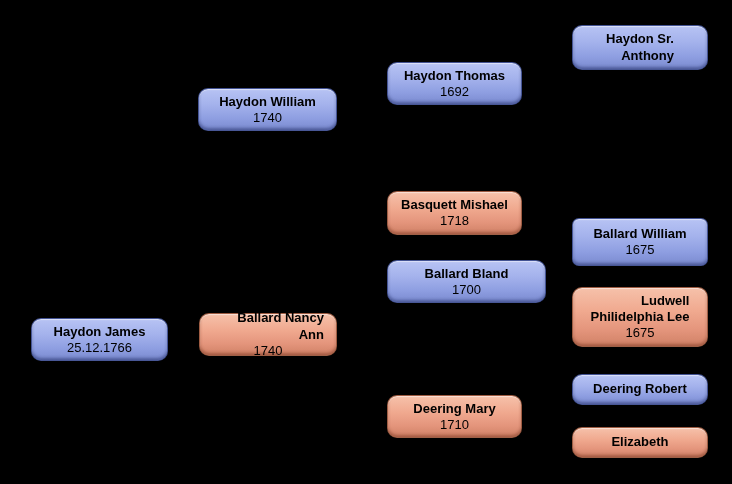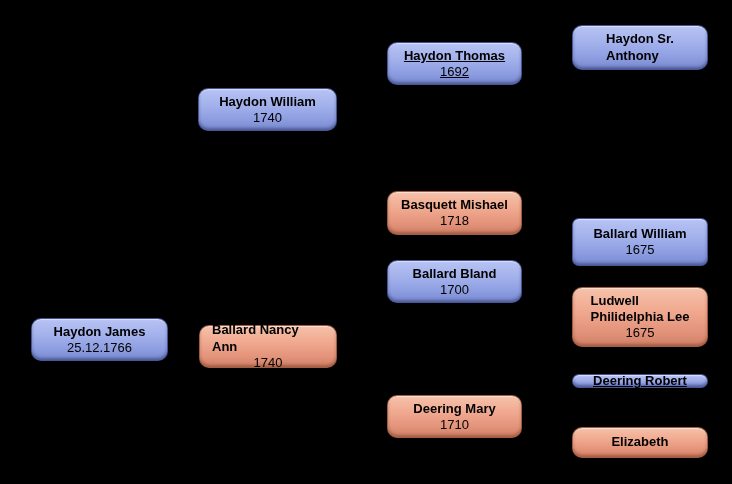--- a/index.html
+++ b/index.html
@@ -16,21 +16,21 @@
     font-family: "Liberation Sans", sans-serif;
   }
   .person {
     position: absolute;
     box-sizing: border-box;
     border-radius: 10px;
     display: flex;
     flex-direction: column;
     align-items: center;
     justify-content: center;
-    text-align: left;
+    text-align: right;
     color: #000;
     padding: 2px 12px;
     cursor: pointer;
   }
   .male {
     background: linear-gradient(180deg, #b7c3f4 0%, #a4b2ec 38%, #8e9ee1 72%, #7a8acf 100%);
     box-shadow: inset 0 1px 1px rgba(255,255,255,0.55),
                 inset 0 -2px 3px rgba(25,35,90,0.45),
                 0 1px 2px rgba(0,0,0,0.8);
     border: 1px solid rgba(60,75,140,0.9);
@@ -61,36 +61,36 @@
   <div class="person male" style="left:23px; top:318px; width:137px; height:43px;margin-left:8px;">
     <div class="pname">Haydon James</div>
     <div class="pdate">25.12.1766</div>
   </div>
 
   <div class="person male" style="left:198px; top:88px; width:139px; height:43px;">
     <div class="pname">Haydon William</div>
     <div class="pdate">1740</div>
   </div>
 
-  <div class="person female" style="left:199px; top:325px; width:138px; height:43px;">
+  <div class="person female" style="left:199px; top:313px; width:138px; height:43px;">
     <div class="pname">Ballard Nancy Ann</div>
     <div class="pdate">1740</div>
   </div>
 
-  <div class="person male" style="left:387px; top:42px; width:135px; height:43px;text-decoration:underline;">
+  <div class="person male" style="left:387px; top:62px; width:135px; height:43px;">
     <div class="pname">Haydon Thomas</div>
     <div class="pdate">1692</div>
   </div>
 
   <div class="person female" style="left:387px; top:151px; width:135px; height:44px;margin-top:40px;">
     <div class="pname">Basquett Mishael</div>
     <div class="pdate">1718</div>
   </div>
 
-  <div class="person male" style="left:387px; top:260px; width:135px; height:43px;">
+  <div class="person male" style="left:387px; top:260px; width:159px; height:43px;">
     <div class="pname">Ballard Bland</div>
     <div class="pdate">1700</div>
   </div>
 
   <div class="person female" style="left:387px; top:395px; width:135px; height:43px;">
     <div class="pname">Deering Mary</div>
     <div class="pdate">1710</div>
   </div>
 
   <div class="person male" style="left:572px; top:25px; width:136px; height:45px;">
@@ -103,21 +103,21 @@
     <div class="pname">Ballard William</div>
     <div class="pdate">1675</div>
   </div>
 
   <div class="person female" style="left:572px; top:287px; width:136px; height:60px;">
     <div class="pname">Ludwell
 Philidelphia Lee</div>
     <div class="pdate">1675</div>
   </div>
 
-  <div class="person male" style="left:572px; top:374px; width:136px; height:14px;text-decoration:underline;">
+  <div class="person male" style="left:572px; top:374px; width:136px; height:31px;">
     <div class="pname">Deering Robert</div>
   </div>
 
   <div class="person female" style="left:572px; top:427px; width:136px; height:31px;">
     <div class="pname">Elizabeth</div>
   </div>
 
 </div>
 
 </body></html>

